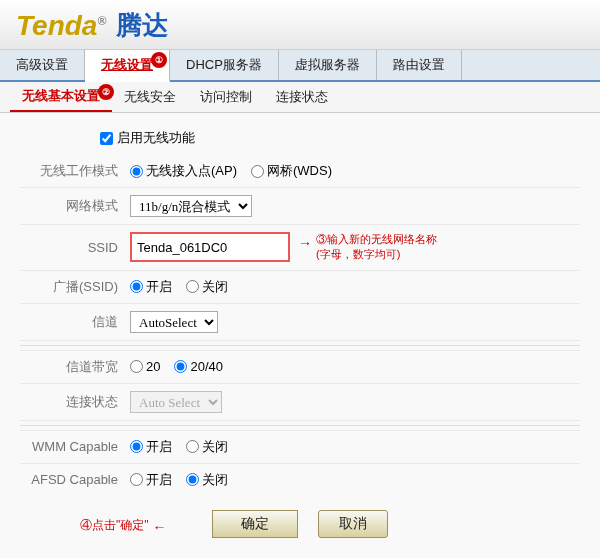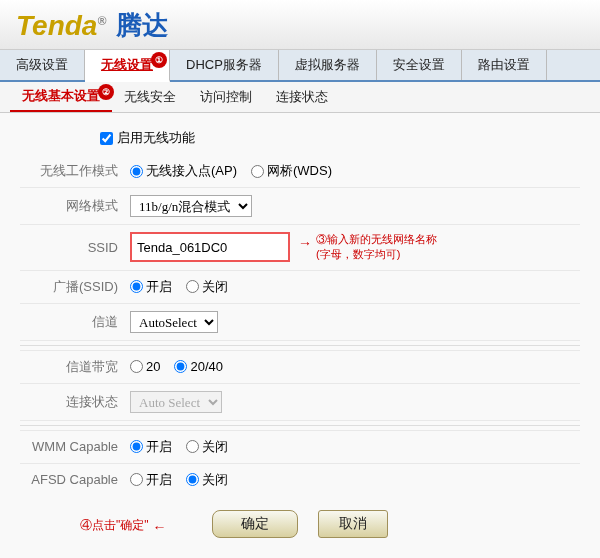--- a/index.html
+++ b/index.html
@@ -209,21 +209,21 @@
       display: flex;
       align-items: center;
       justify-content: center;
       gap: 20px;
       padding: 12px 0 10px 0;
       position: relative;
     }
     .btn-confirm {
       background: linear-gradient(180deg, #f8f8f0 0%, #d8d0a0 100%);
       border: 1px solid #a0905a;
-      border-radius: 8px;
+      border-radius: 0;
       padding: 4px 28px;
       font-size: 14px;
       cursor: pointer;
       font-family: inherit;
       color: #222;
     }
     .btn-cancel {
       background: linear-gradient(180deg, #f8f8f0 0%, #d8d0a0 100%);
       border: 1px solid #a0905a;
       border-radius: 3px;
@@ -282,23 +282,20 @@
     <span class="underline">无线设置</span>
     <span class="num-circle" style="position:absolute;top:2px;right:2px;font-size:9px;">①</span>
   </div>
   <div class="main-nav-item">
     <span>DHCP服务器</span>
   </div>
   <div class="main-nav-item">
     <span>虚拟服务器</span>
   </div>
   <div class="main-nav-item">
-    <span>安全设置</span>
-  </div>
-  <div class="main-nav-item">
     <span>路由设置</span>
   </div>
 </div>
 
 <div class="sub-nav">
   <div class="sub-nav-item active" style="position:relative;font-family:Liberation Mono, monospace;">
     <span>无线基本设置</span>
     <span class="num-circle" style="position:absolute;top:2px;right:-2px;font-size:9px;">②</span>
   </div>
   <div class="sub-nav-item">

